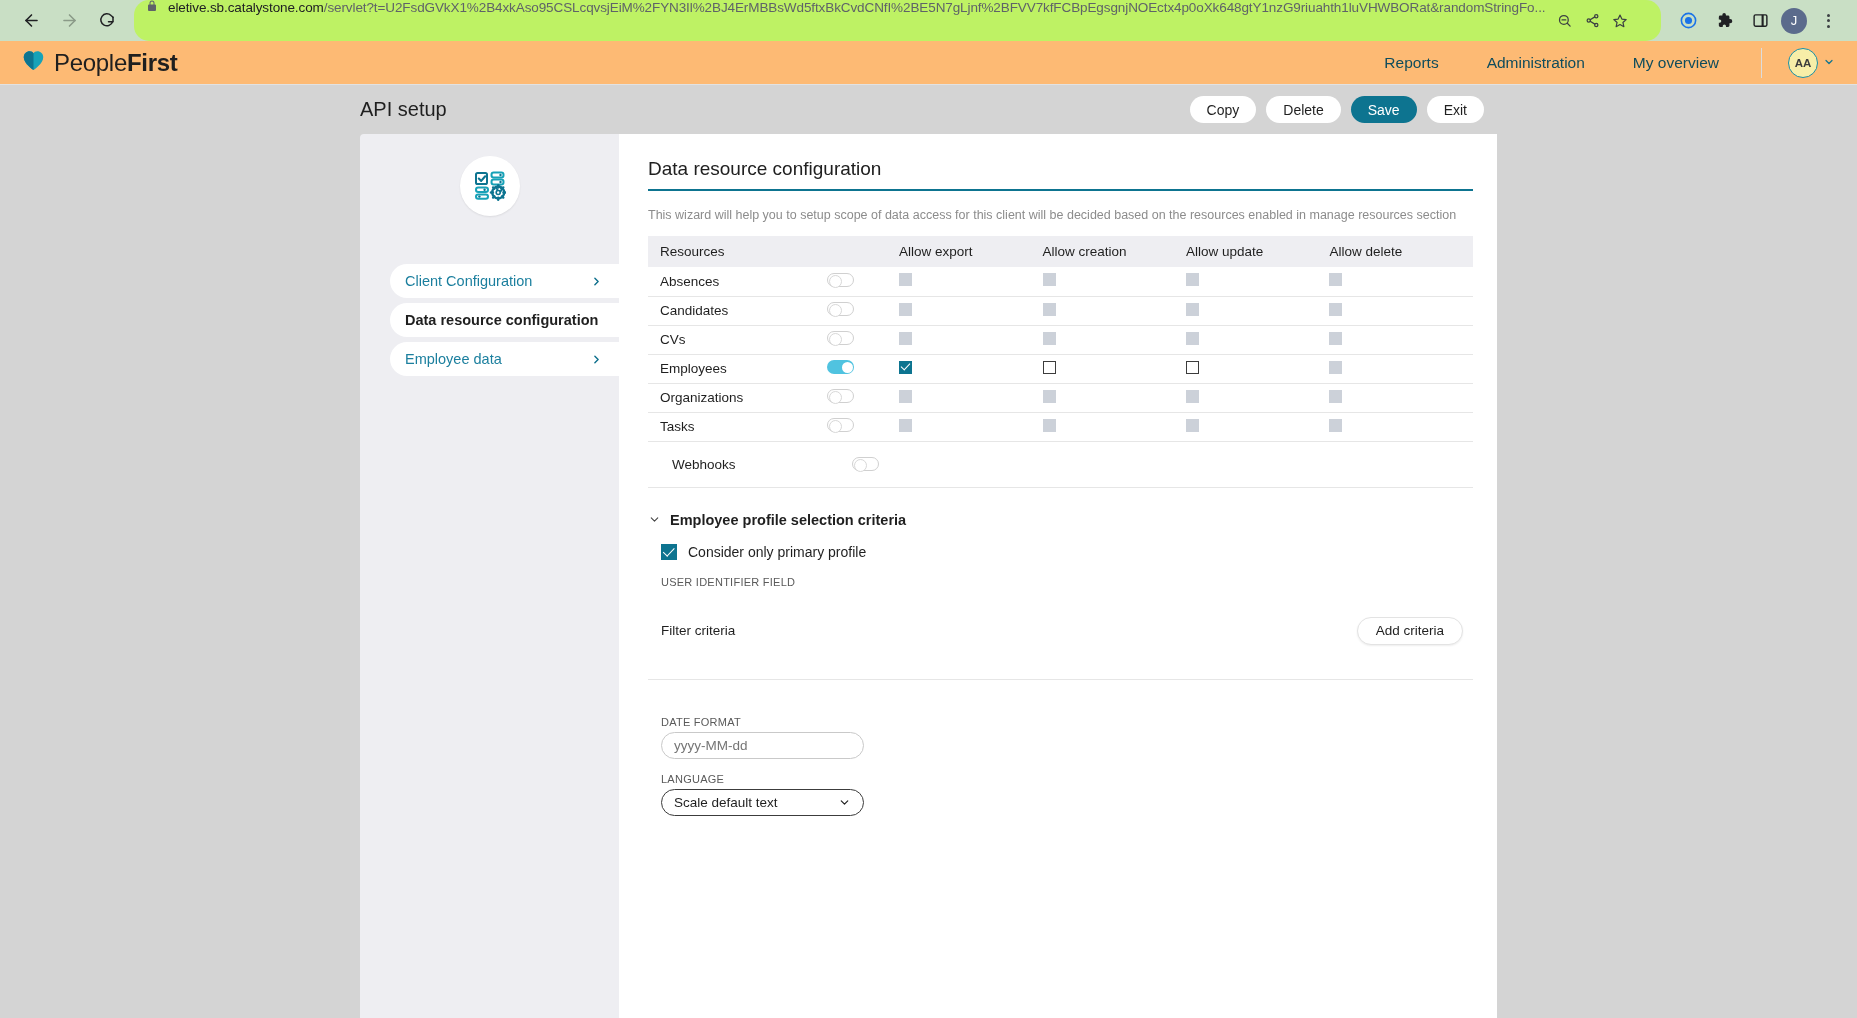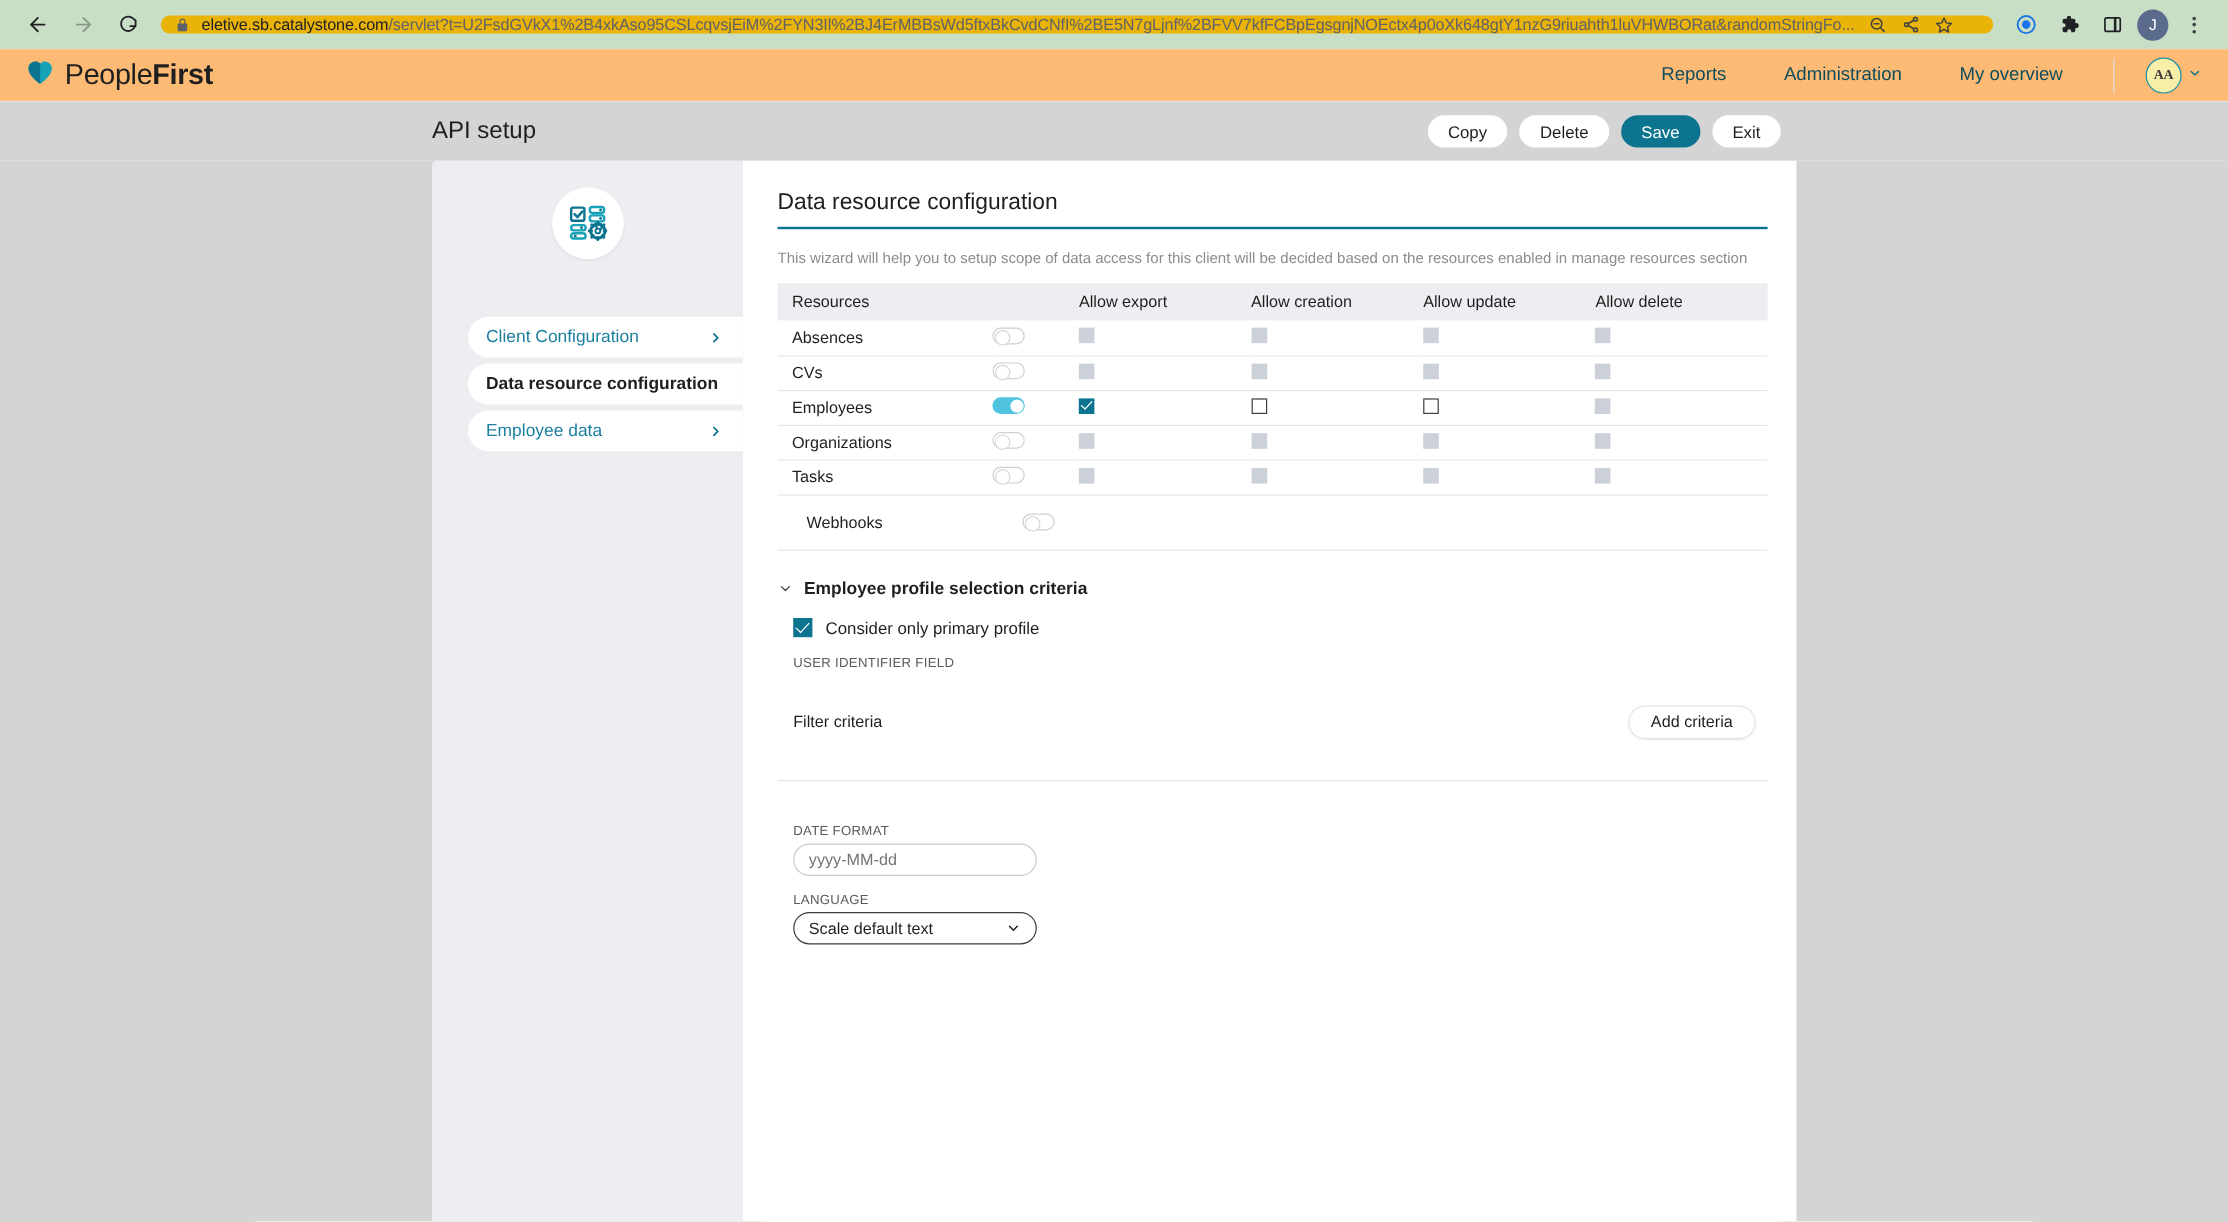--- a/index.html
+++ b/index.html
@@ -15,22 +15,22 @@
     display: flex; align-items: center; padding: 0 14px; gap: 4px;
   }
   .nav-btn {
     width: 34px; height: 34px; border-radius: 50%;
     display: flex; align-items: center; justify-content: center;
     color: #202124; flex: 0 0 auto;
   }
   .nav-btn.disabled { color: #8a9a88; }
   .nav-btn svg { display: block; }
   .omnibox {
-    flex: 1 1 auto; height: 15px; background: #eab308; border-radius: 15px;
-    display: flex; align-items: center; padding: 0 12px; margin: 0 8px 0 6px;
+    flex: 1 1 auto; height: 41px; background: #bef264; border-radius: 15px;
+    display: flex; padding: 0 12px; margin: 0 8px 0 6px;
     min-width: 0;
   }
   .lock-icon { flex: 0 0 auto; margin-right: 10px; color: #5f6368; display:flex; }
   .url-text {
     font-size: 13.5px; color: #202124; white-space: nowrap;
     overflow: hidden; text-overflow: ellipsis; letter-spacing: -0.1px;
   }
   .url-text .host { color: #202124; }
   .url-text .path { color: #5f6368; }
   .omni-icons { display: flex; align-items: center; gap: 2px; flex: 0 0 auto; margin-left: 6px; }
@@ -53,21 +53,21 @@
   .logo { display: flex; align-items: center; gap: 9px; }
   .logo-text { font-size: 24px; color: #1f1f1f; letter-spacing: -0.3px; }
   .logo-text b { font-weight: 700; }
   .logo-text span { font-weight: 400; }
   .header-nav { margin-left: auto; display: flex; align-items: center; gap: 0; }
   .header-nav a {
     font-size: 15.5px; color: #0f4c5c; text-decoration: none; padding: 0 24px;
   }
   .avatar-wrap {
     display: flex; align-items: center; gap: 5px; padding-left: 26px;
-    border-left: 1px solid #dcdcdc; margin-left: 18px; height: 30px; font-family: Liberation Serif, serif;
+    border-left: 1px solid #dcdcdc; margin-left: 18px; height: 30px;
   }
   .avatar {
     width: 30px; height: 30px; border-radius: 50%; background: #f7eea8;
     border: 1.5px solid #1a8fa6; color: #3c3c3c; font-size: 11.5px;
     display: flex; align-items: center; justify-content: center; font-weight: 600;
   }
 
   
   .page-bar {
     height: 49px; background: #d4d4d4;
@@ -388,20 +388,28 @@
       <tbody>
           <tr>
             <td class="col-res">Absences</td>
             <td class="col-tog"><span class="toggle off"></span></td>
             <td class="col-perm"><span class="cbox disabled"></span></td>
             <td class="col-perm"><span class="cbox disabled"></span></td>
             <td class="col-perm"><span class="cbox disabled"></span></td>
             <td class="col-perm"><span class="cbox disabled"></span></td>
           </tr>
           <tr>
+            <td class="col-res">Candidates</td>
+            <td class="col-tog"><span class="toggle off"></span></td>
+            <td class="col-perm"><span class="cbox disabled"></span></td>
+            <td class="col-perm"><span class="cbox disabled"></span></td>
+            <td class="col-perm"><span class="cbox disabled"></span></td>
+            <td class="col-perm"><span class="cbox disabled"></span></td>
+          </tr>
+          <tr>
             <td class="col-res">CVs</td>
             <td class="col-tog"><span class="toggle off"></span></td>
             <td class="col-perm"><span class="cbox disabled"></span></td>
             <td class="col-perm"><span class="cbox disabled"></span></td>
             <td class="col-perm"><span class="cbox disabled"></span></td>
             <td class="col-perm"><span class="cbox disabled"></span></td>
           </tr>
           <tr>
             <td class="col-res">Employees</td>
             <td class="col-tog"><span class="toggle on"></span></td>

